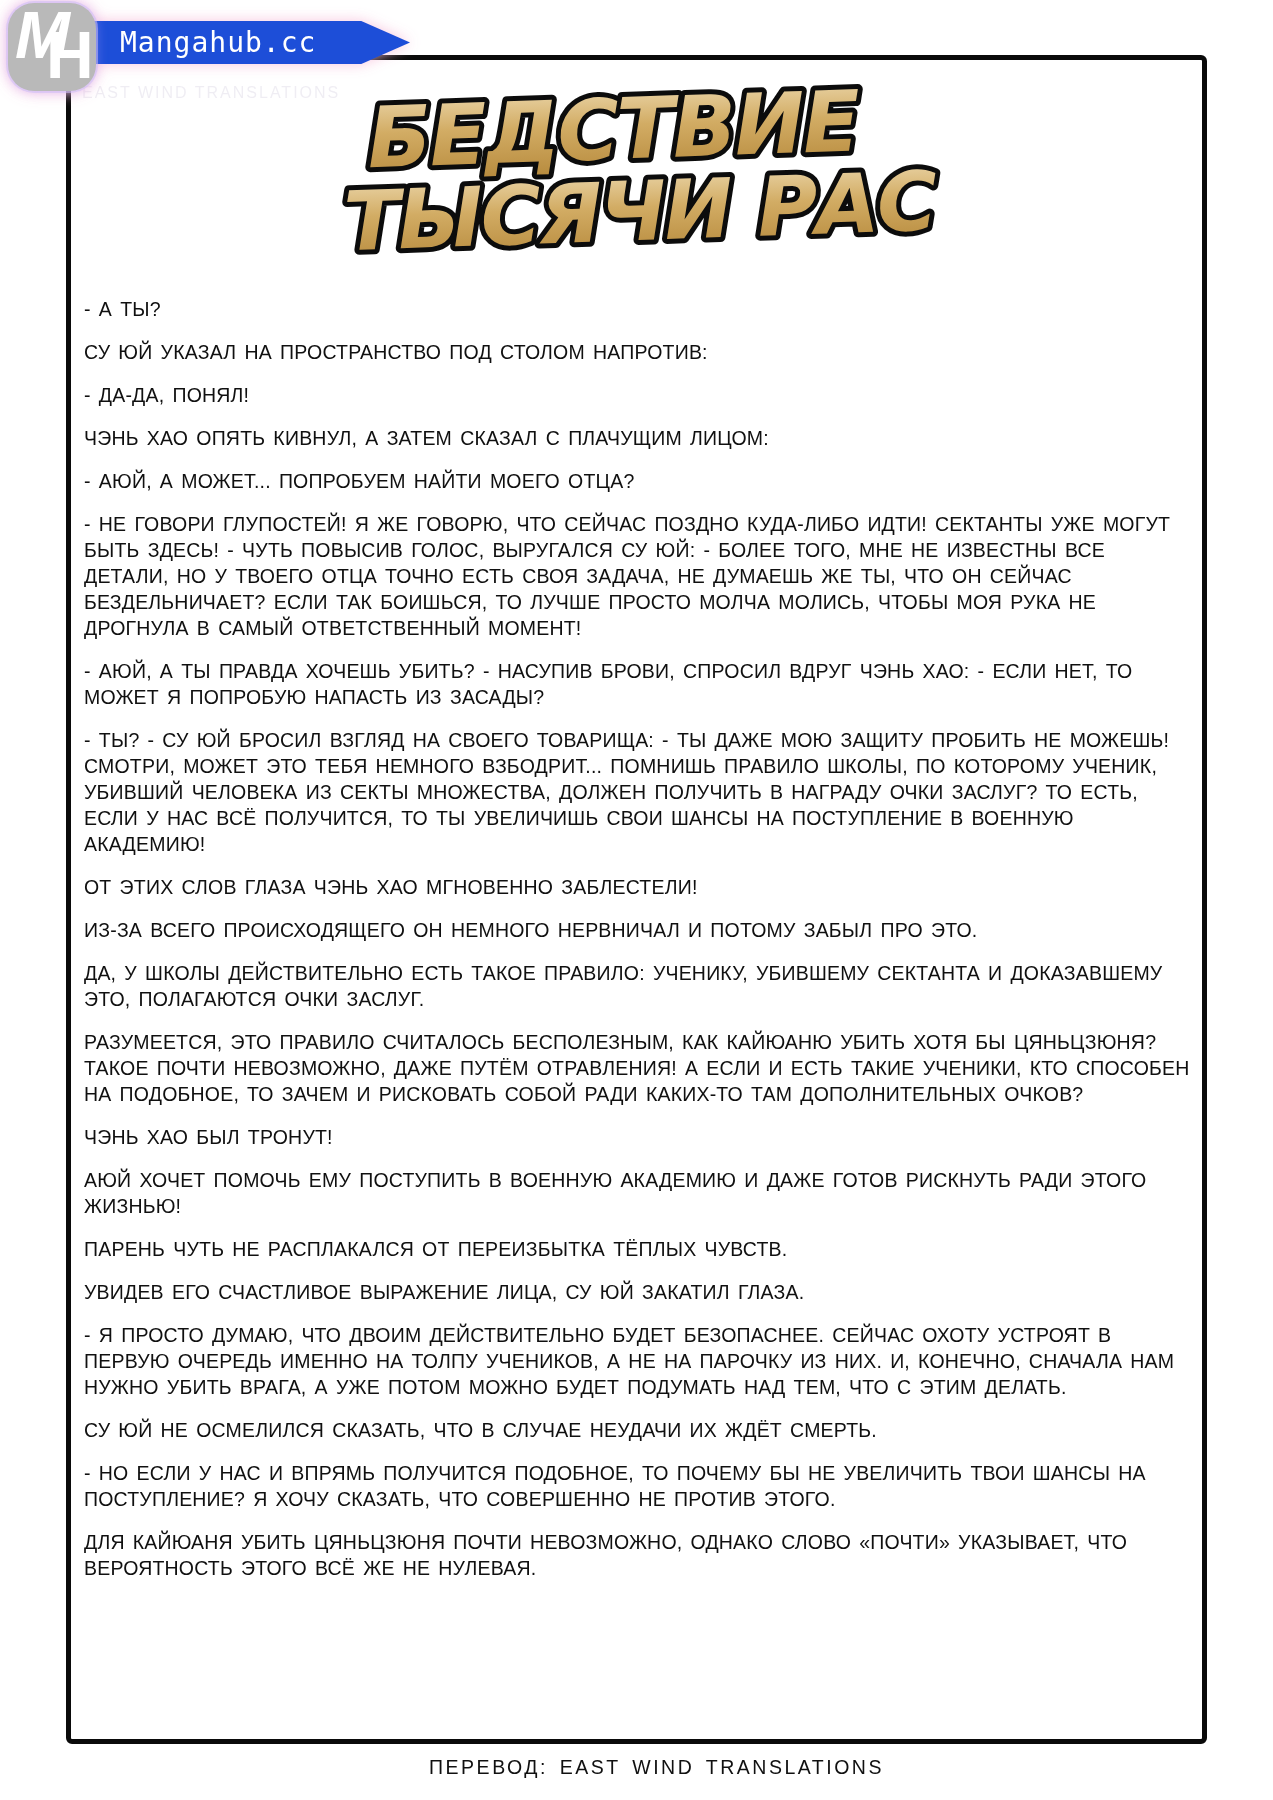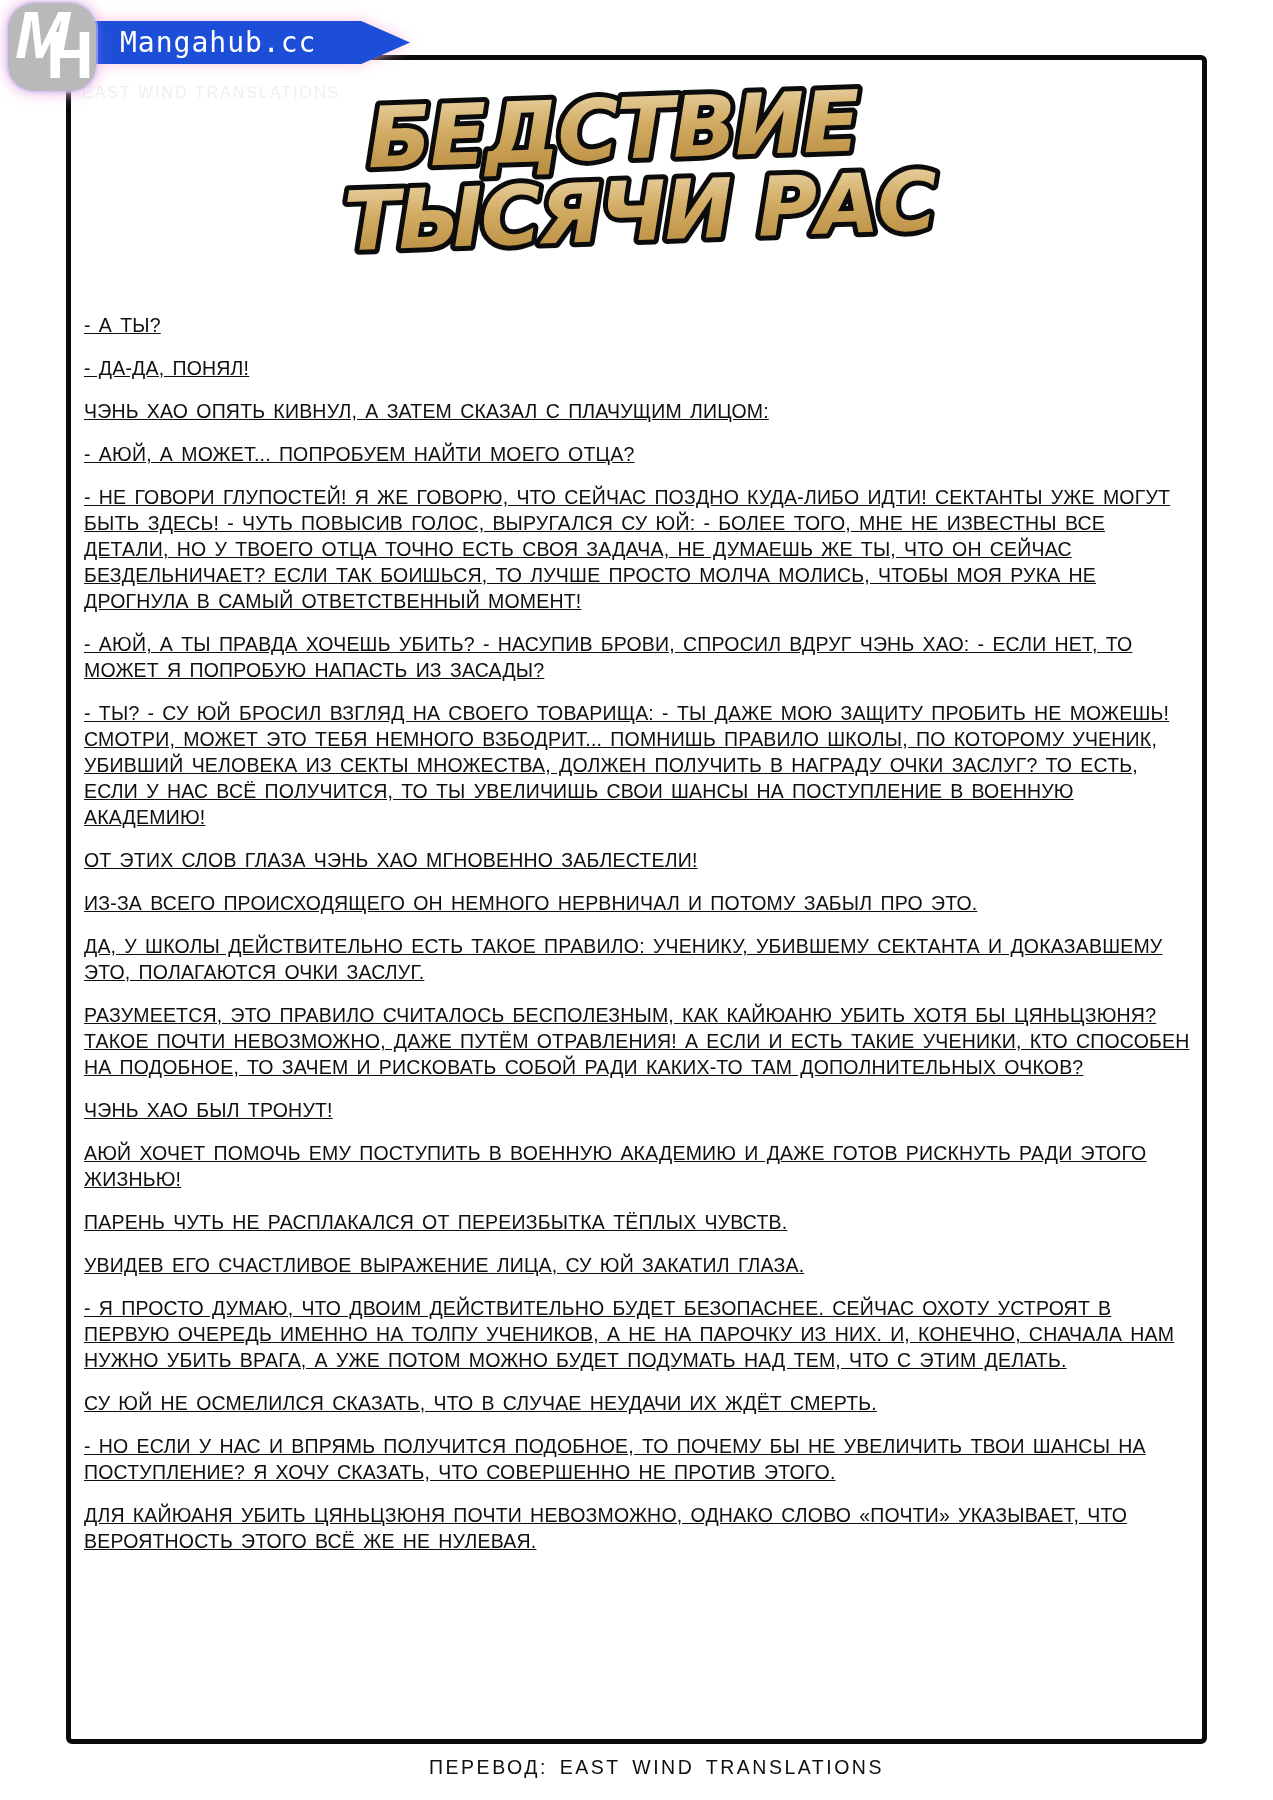--- a/index.html
+++ b/index.html
@@ -78,21 +78,21 @@
 
   
   .story{
     position:absolute;
     left:84px;top:296px;
     width:1106px;
     color:#101010;
     font-size:19.5px;line-height:26px;
     word-spacing:2.5px;letter-spacing:0.2px;
   }
-  .story p{margin:16px 0 17px 0;text-decoration:underline;}
+  .story p{margin:0 0 17px 0;}
 
   
   .footer{
     position:absolute;left:0;top:1756px;
     width:100%;
     text-align:center;
     color:#101010;
     font-size:19.5px;letter-spacing:2.5px;
     word-spacing:4px;
     margin-left:20px;
@@ -125,20 +125,21 @@
       </linearGradient>
     </defs>
     <g transform="rotate(-2 490 95)">
       <text x="468" y="86" text-anchor="middle" font-size="84" fill="url(#goldGrad)">БЕДСТВИЕ</text>
       <text x="492" y="168" text-anchor="middle" font-size="82" fill="url(#goldGrad)">ТЫСЯЧИ РАС</text>
     </g>
   </svg>
 
   <div class="story">
       <p>- А ТЫ?</p>
+      <p>СУ ЮЙ УКАЗАЛ НА ПРОСТРАНСТВО ПОД СТОЛОМ НАПРОТИВ:</p>
       <p>- ДА-ДА, ПОНЯЛ!</p>
       <p>ЧЭНЬ ХАО ОПЯТЬ КИВНУЛ, А ЗАТЕМ СКАЗАЛ С ПЛАЧУЩИМ ЛИЦОМ:</p>
       <p>- АЮЙ, А МОЖЕТ... ПОПРОБУЕМ НАЙТИ МОЕГО ОТЦА?</p>
       <p>- НЕ ГОВОРИ ГЛУПОСТЕЙ! Я ЖЕ ГОВОРЮ, ЧТО СЕЙЧАС ПОЗДНО КУДА-ЛИБО ИДТИ! СЕКТАНТЫ УЖЕ МОГУТ БЫТЬ ЗДЕСЬ! - ЧУТЬ ПОВЫСИВ ГОЛОС, ВЫРУГАЛСЯ СУ ЮЙ: - БОЛЕЕ ТОГО, МНЕ НЕ ИЗВЕСТНЫ ВСЕ ДЕТАЛИ, НО У ТВОЕГО ОТЦА ТОЧНО ЕСТЬ СВОЯ ЗАДАЧА, НЕ ДУМАЕШЬ ЖЕ ТЫ, ЧТО ОН СЕЙЧАС БЕЗДЕЛЬНИЧАЕТ? ЕСЛИ ТАК БОИШЬСЯ, ТО ЛУЧШЕ ПРОСТО МОЛЧА МОЛИСЬ, ЧТОБЫ МОЯ РУКА НЕ ДРОГНУЛА В САМЫЙ ОТВЕТСТВЕННЫЙ МОМЕНТ!</p>
       <p>- АЮЙ, А ТЫ ПРАВДА ХОЧЕШЬ УБИТЬ? - НАСУПИВ БРОВИ, СПРОСИЛ ВДРУГ ЧЭНЬ ХАО: - ЕСЛИ НЕТ, ТО МОЖЕТ Я ПОПРОБУЮ НАПАСТЬ ИЗ ЗАСАДЫ?</p>
       <p>- ТЫ? - СУ ЮЙ БРОСИЛ ВЗГЛЯД НА СВОЕГО ТОВАРИЩА: - ТЫ ДАЖЕ МОЮ ЗАЩИТУ ПРОБИТЬ НЕ МОЖЕШЬ! СМОТРИ, МОЖЕТ ЭТО ТЕБЯ НЕМНОГО ВЗБОДРИТ... ПОМНИШЬ ПРАВИЛО ШКОЛЫ, ПО КОТОРОМУ УЧЕНИК, УБИВШИЙ ЧЕЛОВЕКА ИЗ СЕКТЫ МНОЖЕСТВА, ДОЛЖЕН ПОЛУЧИТЬ В НАГРАДУ ОЧКИ ЗАСЛУГ? ТО ЕСТЬ, ЕСЛИ У НАС ВСЁ ПОЛУЧИТСЯ, ТО ТЫ УВЕЛИЧИШЬ СВОИ ШАНСЫ НА ПОСТУПЛЕНИЕ В ВОЕННУЮ АКАДЕМИЮ!</p>
       <p>ОТ ЭТИХ СЛОВ ГЛАЗА ЧЭНЬ ХАО МГНОВЕННО ЗАБЛЕСТЕЛИ!</p>
       <p>ИЗ-ЗА ВСЕГО ПРОИСХОДЯЩЕГО ОН НЕМНОГО НЕРВНИЧАЛ И ПОТОМУ ЗАБЫЛ ПРО ЭТО.</p>
       <p>ДА, У ШКОЛЫ ДЕЙСТВИТЕЛЬНО ЕСТЬ ТАКОЕ ПРАВИЛО: УЧЕНИКУ, УБИВШЕМУ СЕКТАНТА И ДОКАЗАВШЕМУ ЭТО, ПОЛАГАЮТСЯ ОЧКИ ЗАСЛУГ.</p>
       <p>РАЗУМЕЕТСЯ, ЭТО ПРАВИЛО СЧИТАЛОСЬ БЕСПОЛЕЗНЫМ, КАК КАЙЮАНЮ УБИТЬ ХОТЯ БЫ ЦЯНЬЦЗЮНЯ? ТАКОЕ ПОЧТИ НЕВОЗМОЖНО, ДАЖЕ ПУТЁМ ОТРАВЛЕНИЯ! А ЕСЛИ И ЕСТЬ ТАКИЕ УЧЕНИКИ, КТО СПОСОБЕН НА ПОДОБНОЕ, ТО ЗАЧЕМ И РИСКОВАТЬ СОБОЙ РАДИ КАКИХ-ТО ТАМ ДОПОЛНИТЕЛЬНЫХ ОЧКОВ?</p>

